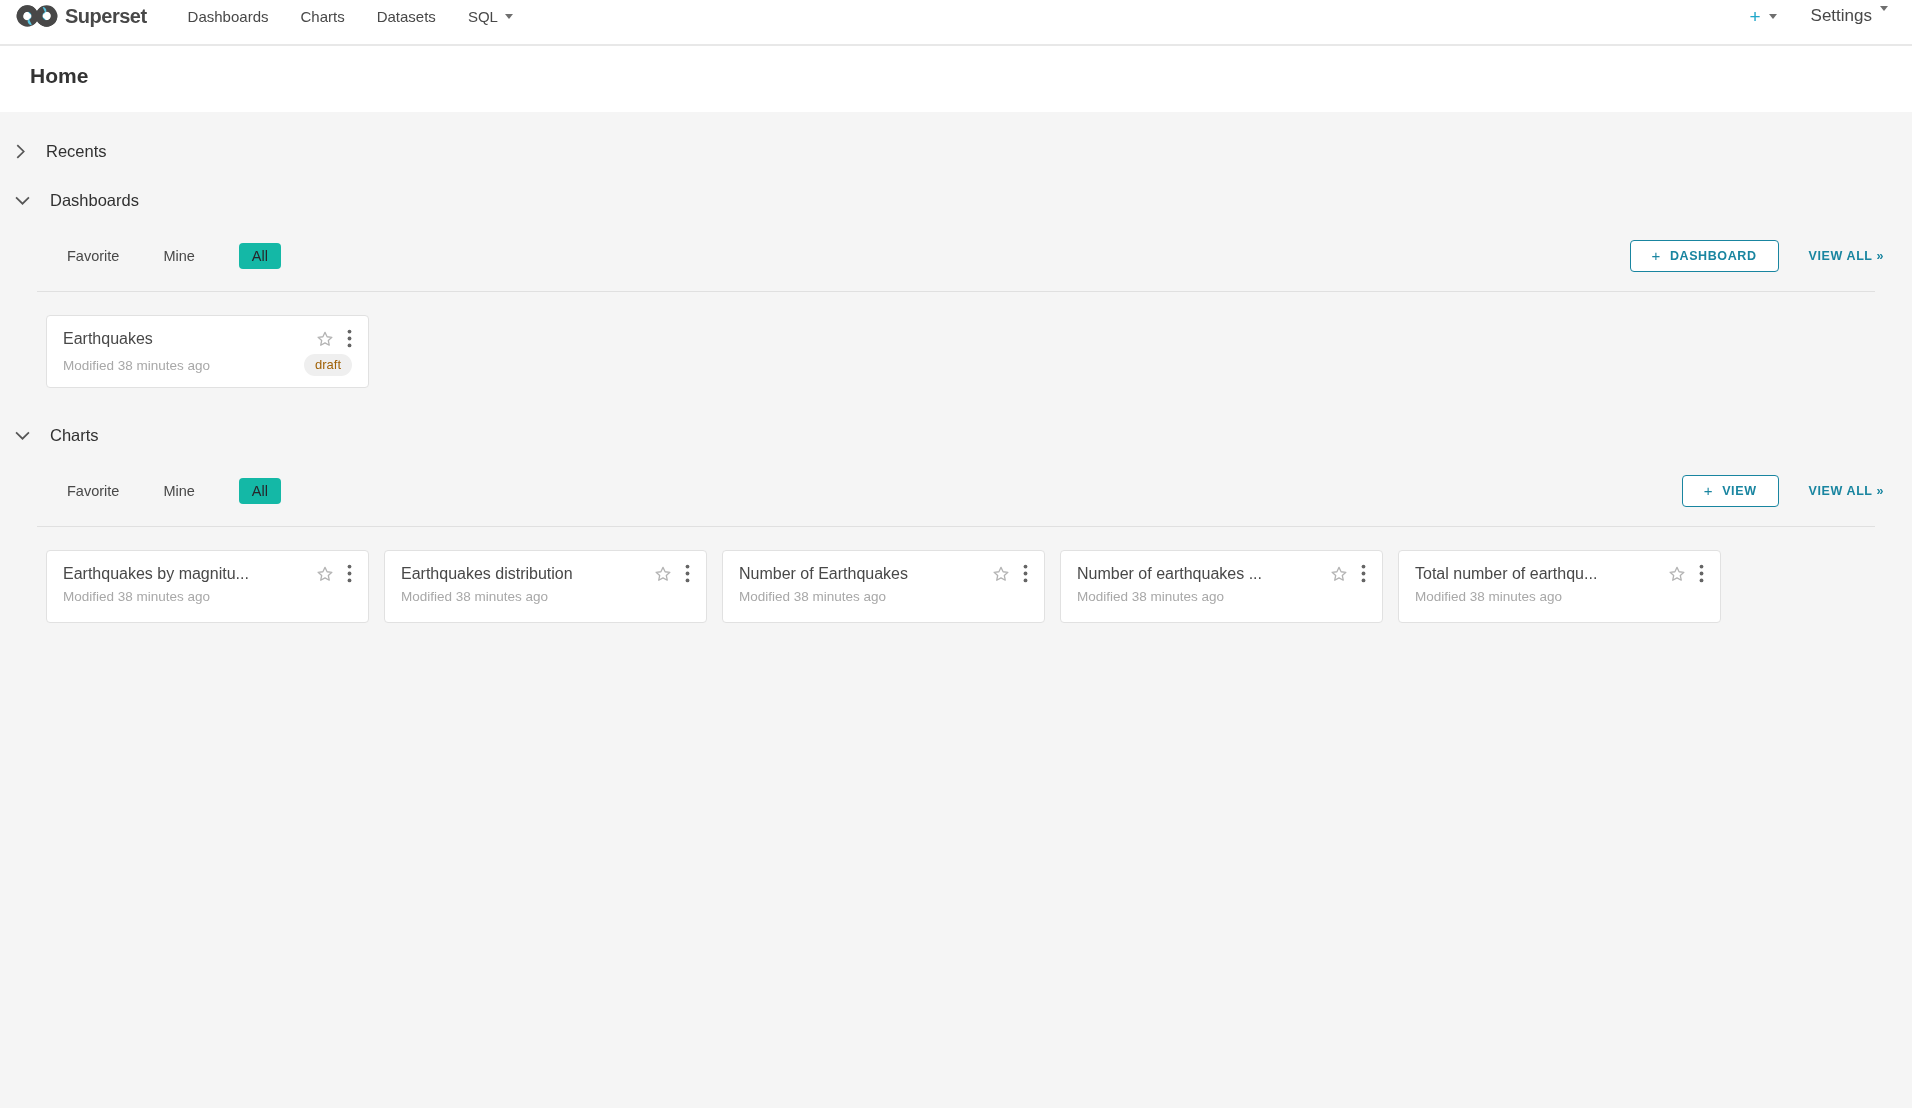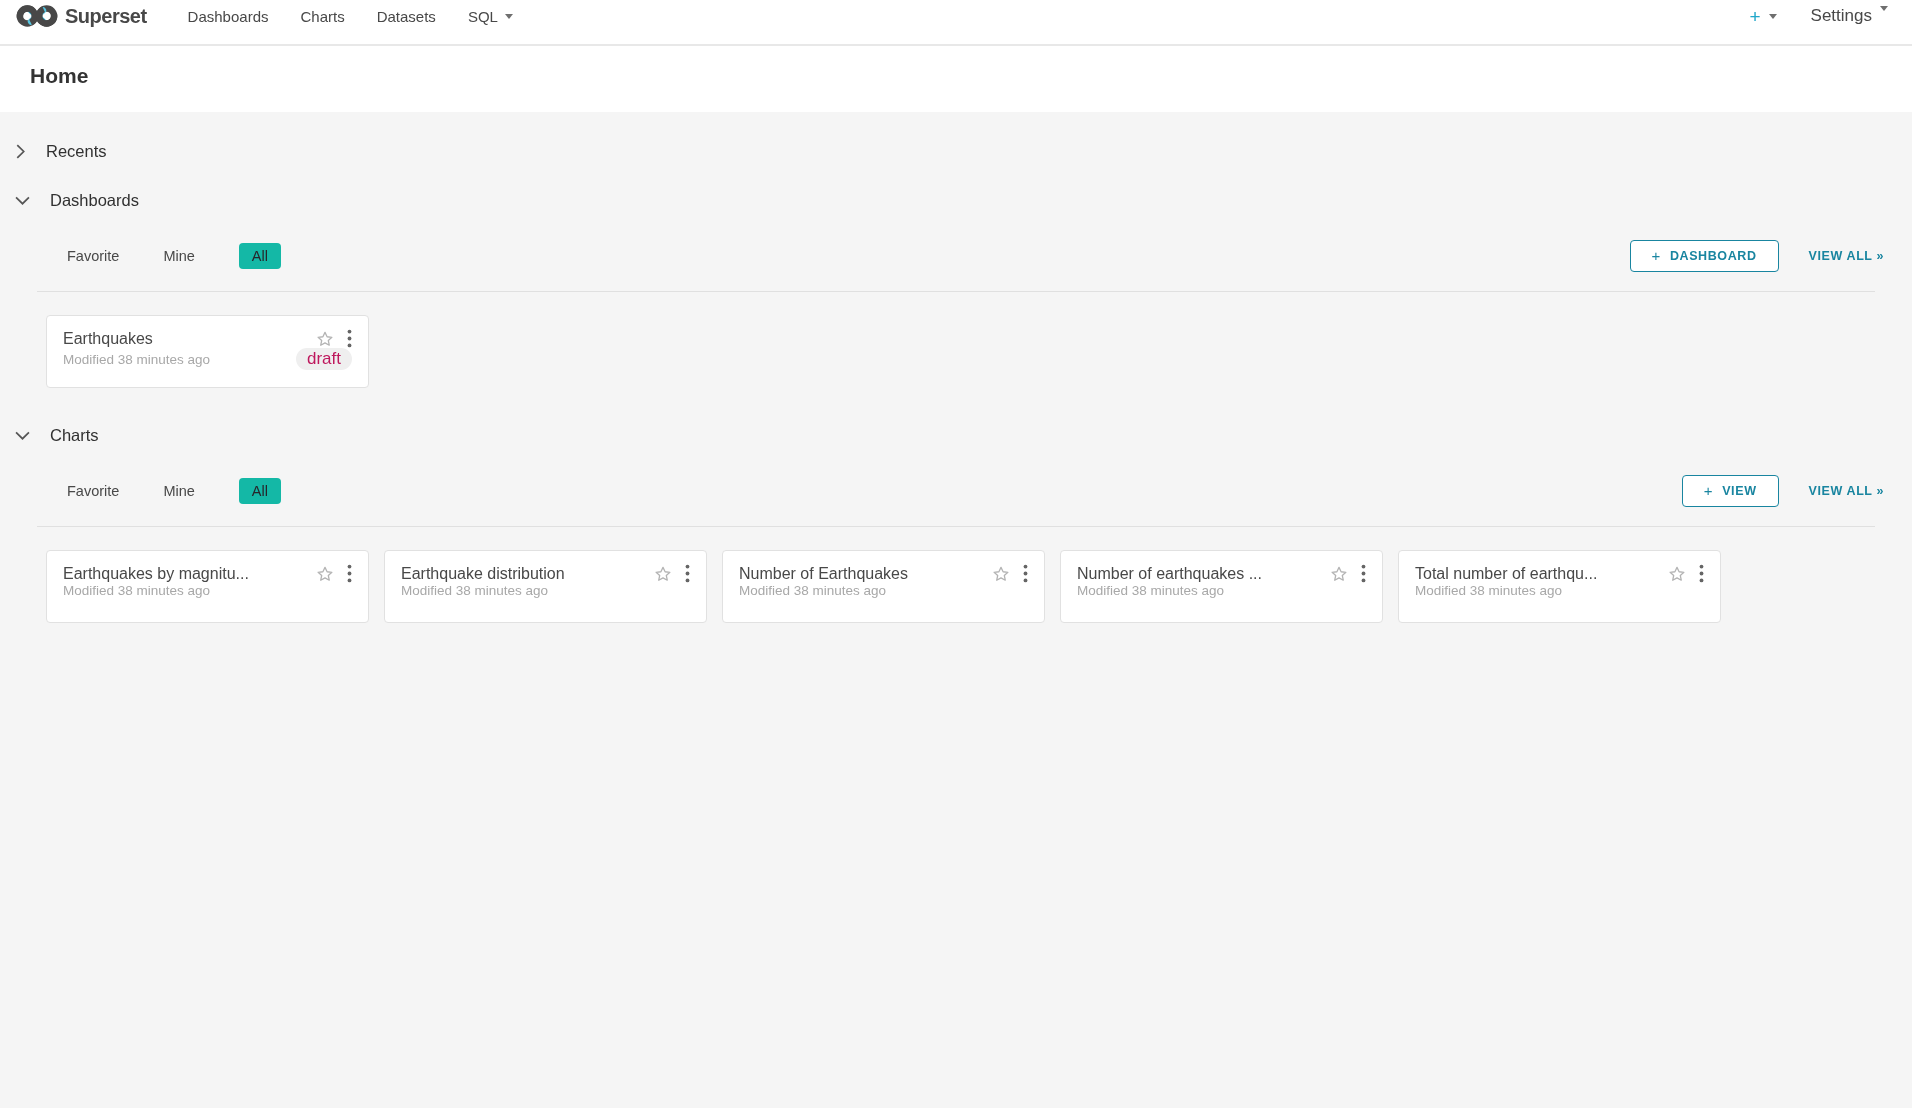--- a/index.html
+++ b/index.html
@@ -78,24 +78,24 @@
     border:1px solid #e1e1e1; border-radius:4px;
     padding:13px 16px 11px 16px; cursor:pointer;
   }
   .card-top { display:flex; align-items:center; }
   .card-title {
     flex:1 1 auto; font-size:16px; color:#484848;
     white-space:nowrap; overflow:hidden;
   }
   .card-actions { display:flex; align-items:center; gap:13px; margin-left:10px; }
   .icon-btn { background:none; border:none; padding:0; cursor:pointer; display:flex; }
-  .card-meta { display:flex; align-items:center; }
+  .card-meta { display:flex; align-items:center; margin-top:6px; }
   .card-modified { font-size:13.5px; color:#a8a8a8; flex:1 1 auto; }
   .badge {
-    background:#efefef; color:#be185d; font-size:17px;
+    background:#efefef; color:#a16207; font-size:13px;
     border-radius:11px; padding:3px 11px; line-height:16px;
   }
 </style>
 </head>
 <body>
 
 <header class="navbar">
   <div class="brand">
     <svg width="44" height="26" viewBox="0 0 48 28">
       <circle cx="13.5" cy="14" r="8.2" fill="none" stroke="#484848" stroke-width="7"></circle>
@@ -239,21 +239,21 @@
           </button>
         </span>
       </div>
       <div class="card-meta">
         <span class="card-modified">Modified 38 minutes ago</span>
       </div>
     </div>
 
     <div class="card">
       <div class="card-top">
-        <span class="card-title">Earthquake distribution</span>
+        <span class="card-title">Earthquakes distribution</span>
         <span class="card-actions">
           <button class="icon-btn">
             <svg width="18" height="18" viewBox="0 0 24 24">
                 <path d="M12 3.2l2.8 5.8 6.4.7-4.8 4.3 1.3 6.3-5.7-3.2-5.7 3.2 1.3-6.3-4.8-4.3 6.4-.7z" fill="none" stroke="#b3b3b3" stroke-width="1.7" stroke-linejoin="round"></path>
               </svg>
           </button>
           <button class="icon-btn">
             <svg width="5" height="19" viewBox="0 0 5 19">
                 <circle cx="2.5" cy="2.6" r="1.9" fill="#656565"></circle>
                 <circle cx="2.5" cy="9.5" r="1.9" fill="#656565"></circle>

